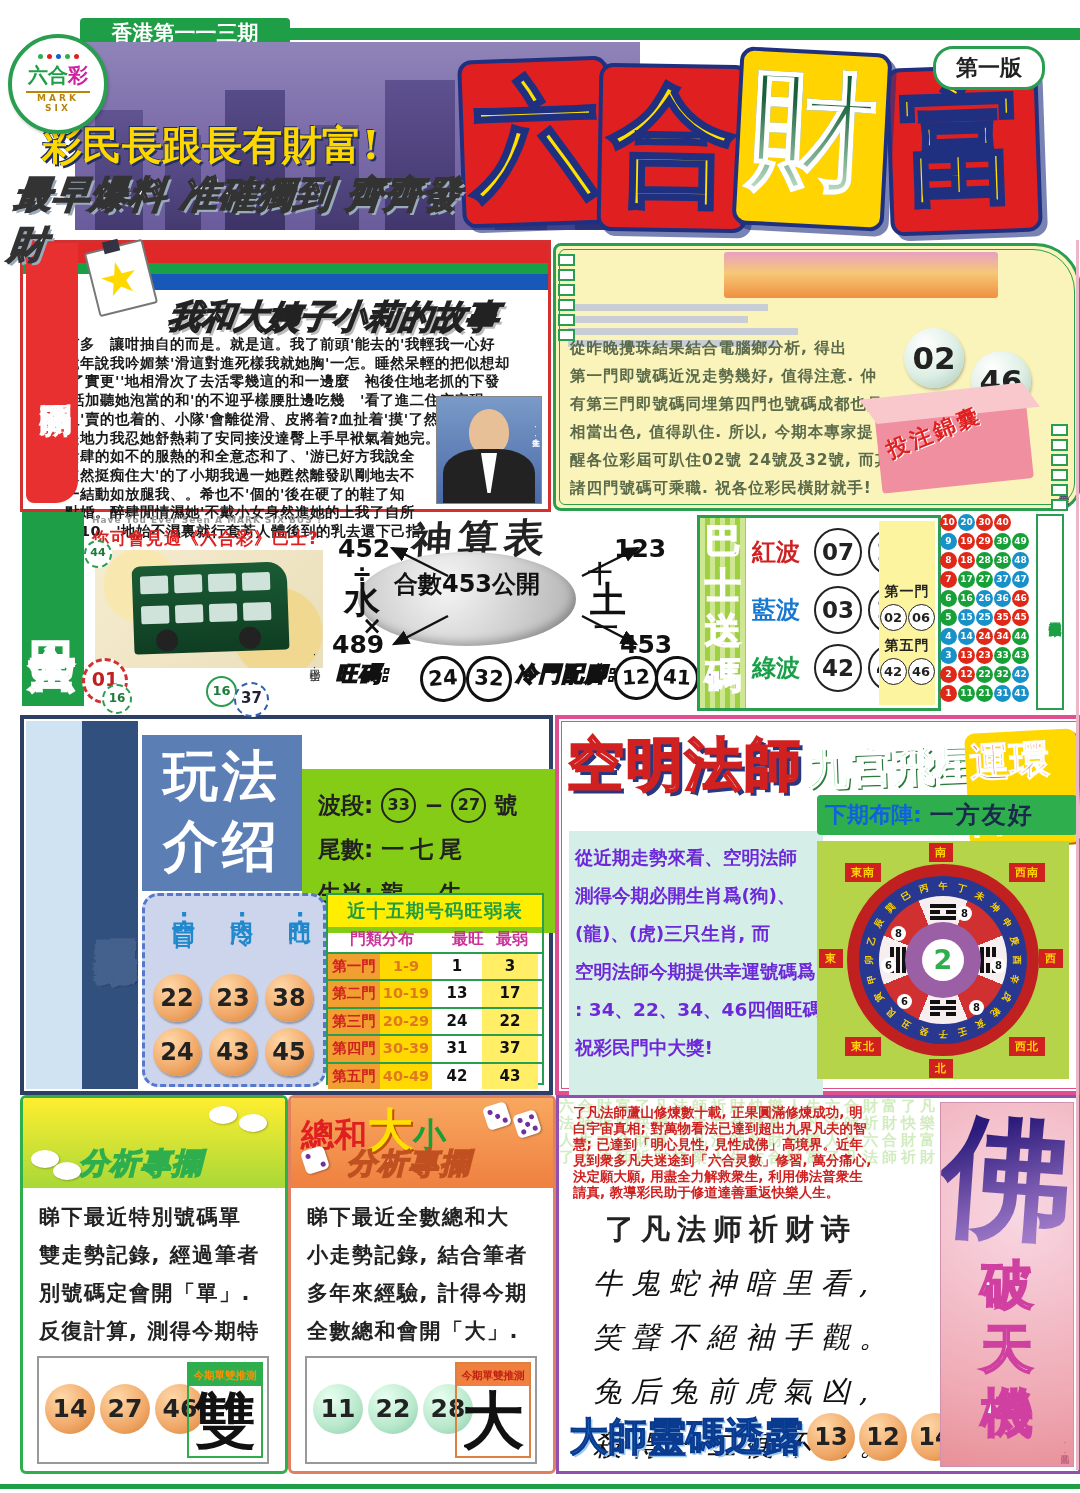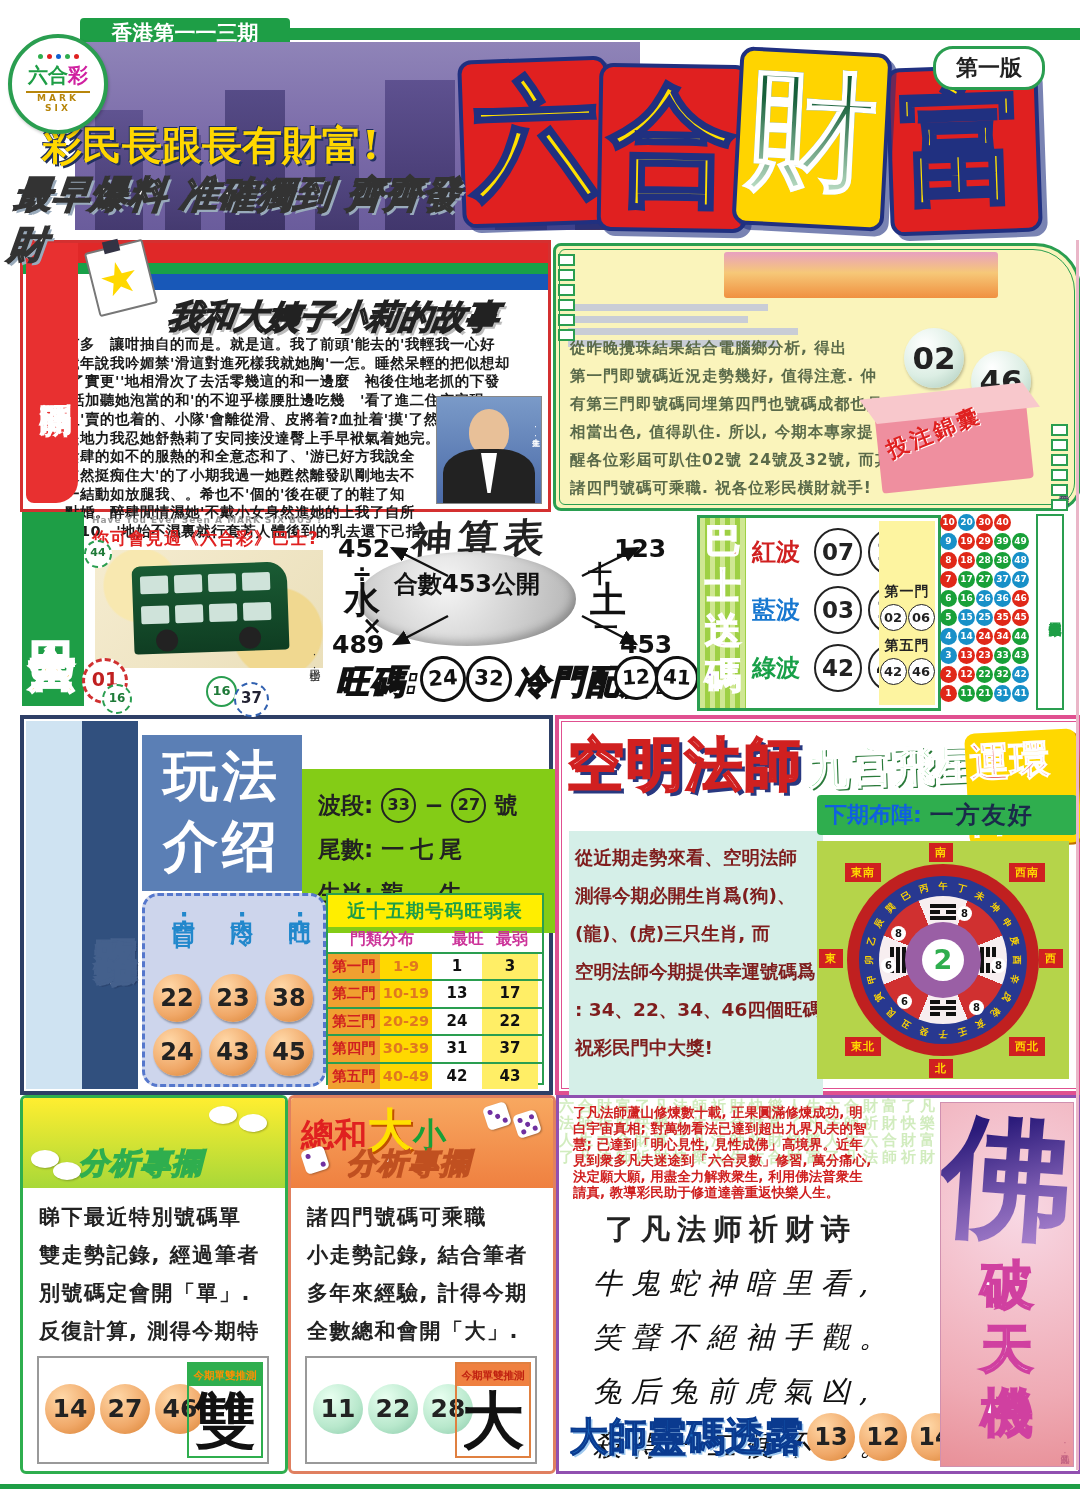--- a/index.html
+++ b/index.html
@@ -94,21 +94,21 @@
               transform:skewX(-6deg) rotate(-2deg);letter-spacing:6px;}
   .oval{left:358px;top:552px;width:218px;height:94px;border-radius:50%;
         background:radial-gradient(circle at 40% 35%,#f5f5f5,#b0b0b0);text-align:center;
         font-size:24px;font-weight:bold;color:#111;padding-top:0;box-shadow:inset -3px -4px 8px rgba(0,0,0,.25);}
   .oval div{line-height:32px;}
   .oval div:first-child{margin-top:16px;}
   .cnum{position:absolute;font-size:25px;font-weight:bold;color:#111;}
   .cop{position:absolute;font-size:24px;font-weight:bold;color:#111;}
   .celem{position:absolute;font-size:36px;font-weight:bold;color:#111;font-family:"DejaVu Serif",serif;}
   .busrank{left:306px;top:648px;height:60px;font-size:11px;color:#333;}
-  .hotlabel{position:absolute;font-size:33px;font-weight:bold;font-style:italic;color:#fff;
+  .hotlabel{position:absolute;font-size:21px;font-weight:bold;font-style:italic;color:#fff;
             -webkit-text-stroke:1.8px #111;letter-spacing:2px;white-space:nowrap;}
   .ringball{position:absolute;border-radius:50%;background:#fff;border:3px solid #111;text-align:center;font-weight:bold;color:#111;}
   
   .wavebox{left:697px;top:515px;width:238px;height:190px;border:3px solid #2a9e50;background:#fff;}
   .wavestrip{position:absolute;left:0;top:0;bottom:0;width:46px;
              background:repeating-linear-gradient(90deg,#cfe792 0 5px,#9ed044 5px 10px);text-align:center;}
   .wavestrip div{font-size:36px;font-weight:bold;line-height:45px;-webkit-text-stroke:1.5px #fff;}
   .waverow{position:absolute;left:52px;height:56px;display:flex;align-items:center;gap:6px;}
   .waverow .lbl{font-size:24px;font-weight:bold;width:56px;}
   .waverow .rb{width:44px;height:44px;border:2.5px solid #222;border-radius:50%;background:#fff;
@@ -154,21 +154,21 @@
   
   .masterbox{left:555px;top:715px;width:520px;height:372px;border:4px solid #e05090;background:#fff;
              box-shadow:inset 0 0 0 2px #fff,inset 0 0 0 3px #e05090;}
   .mt1{position:absolute;left:8px;top:8px;font-size:57px;font-weight:bold;color:#fff;-webkit-text-stroke:2.2px #d02020;
        text-shadow:4px 4px 0 #283880;letter-spacing:2px;}
   .mt2{position:absolute;left:248px;top:20px;font-size:42px;font-weight:bold;color:#56c86a;-webkit-text-stroke:1.5px #fff;
        text-shadow:2px 2px 0 #2a7a3a;transform:rotate(-2deg);letter-spacing:1px;}
   .mt3{position:absolute;left:408px;top:12px;font-size:40px;font-weight:bold;color:#e02020;-webkit-text-stroke:1px #fff;
        background:#ffd800;border-radius:10px;padding:2px 4px;transform:rotate(-3deg);box-shadow:2px 2px 0 #c07000;}
   .mbody{position:absolute;left:10px;top:112px;width:242px;height:248px;background:#d5efe8;padding:8px 6px;}
-  .mbody div{font-size:18.5px;font-weight:bold;color:#7f1d1d;line-height:38px;white-space:nowrap;}
+  .mbody div{font-size:18.5px;font-weight:bold;color:#6d28d9;line-height:38px;white-space:nowrap;}
   .mbanner{position:absolute;left:258px;top:76px;width:252px;height:40px;background:#2fae4e;border-radius:4px;
            display:flex;align-items:center;padding-left:8px;gap:8px;}
   .mbanner .b1{color:#1060e0;font-size:22px;font-weight:bold;}
   .mbanner .b2{color:#1a2a4a;font-size:24px;font-weight:bold;letter-spacing:2px;}
   .compass{position:absolute;left:258px;top:122px;width:252px;height:238px;background:#b5d44a;}
   .wheel1{position:absolute;left:50%;top:50%;width:192px;height:192px;margin:-96px 0 0 -96px;border-radius:50%;background:#c02020;}
   .wheel2{position:absolute;left:50%;top:50%;width:168px;height:168px;margin:-84px 0 0 -84px;border-radius:50%;background:#283890;}
   .ring-chars span{position:absolute;left:50%;top:50%;width:12px;height:12px;margin:-6px;color:#ffd700;
                    font-size:9px;text-align:center;line-height:12px;font-weight:bold;}
   .wheel3{position:absolute;left:50%;top:50%;width:128px;height:128px;margin:-64px 0 0 -64px;border-radius:50%;
@@ -719,21 +719,21 @@
           <i style="left:4px;top:16px;"></i>
           <i style="left:16px;top:16px;"></i>
         </span>
       <span class="die" style="left:12px;top:50px;">
           <i style="left:4px;top:4px;"></i>
           <i style="left:16px;top:16px;"></i>
         </span>
       <div class="t2">分析專攔</div>
     </div>
     <div class="pbody">
-        <div>諸四門號碼可乘職</div>
+        <div>睇下最近全數總和大</div>
         <div>小走勢記錄, 結合筆者</div>
         <div>多年來經驗, 計得今期</div>
         <div>全數總和會開「大」.</div>
       </div>
     <div class="predict">
       <div class="balls">
         <span class="pb gr">11</span>
         <span class="pb gr">22</span>
         <span class="pb gr">28</span>
       </div>

